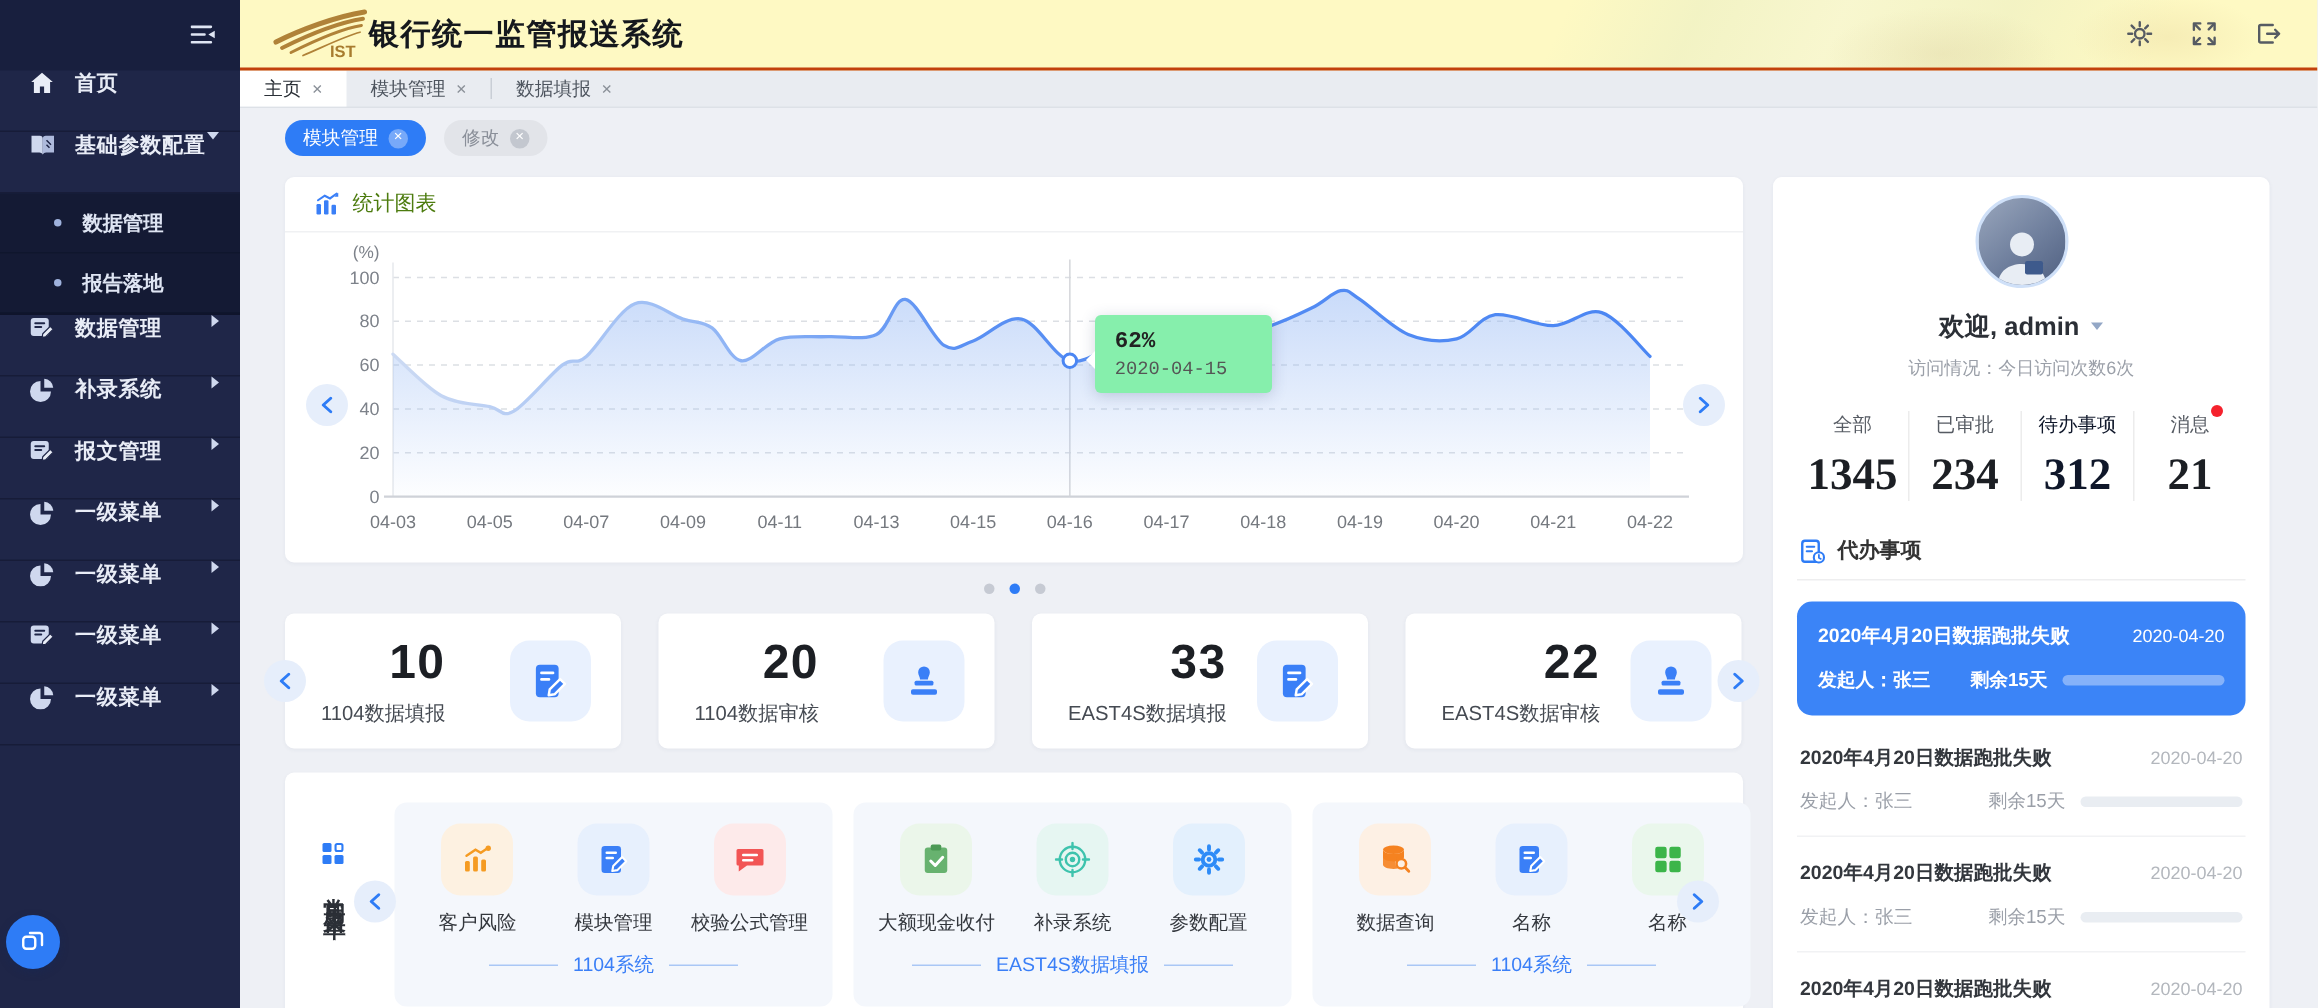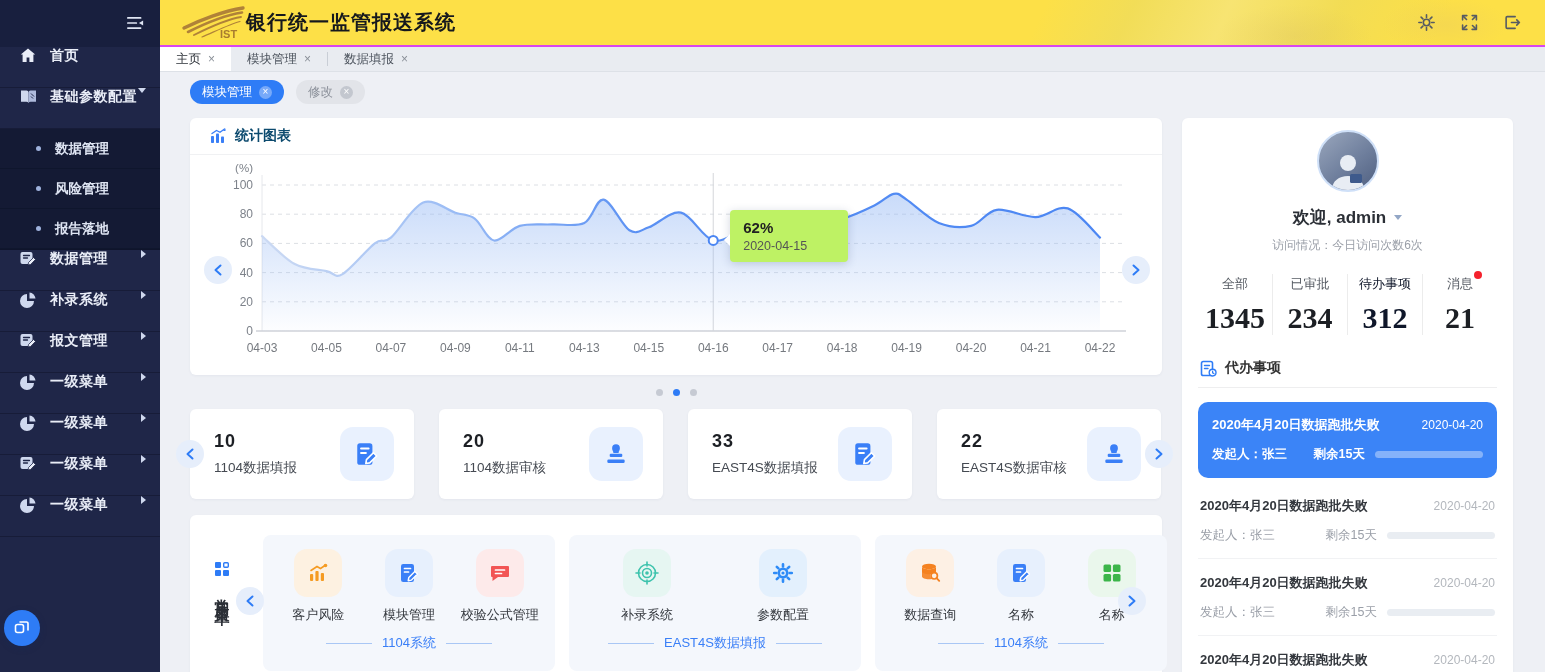--- a/index.html
+++ b/index.html
@@ -19,21 +19,21 @@
   .submenu { background:#141a34; border-bottom:1px solid rgba(8,12,30,.4); }
   .sub-row { height:40px; display:flex; align-items:center; padding-left:36px; color:#dfe5f3; font-size:13.5px; font-weight:600; cursor:pointer; position:relative; border-bottom:1px solid rgba(8,12,30,.3); }
   .sub-dot { width:5px; height:5px; border-radius:50%; background:#9fb2dd; margin-right:14px; }
   .sub-row.active { background:#2e7cf6; color:#fff; }
   .sub-row.active .sub-dot { background:#fff; }
   .sub-row.active::after { content:''; position:absolute; right:0; top:50%; margin-top:-7px; width:0; height:0; border-top:7px solid transparent; border-bottom:7px solid transparent; border-right:8px solid #eef0f5; }
   .float-btn { position:absolute; left:4px; bottom:26px; width:36px; height:36px; border-radius:50%; background:#2e7cf6; display:flex; align-items:center; justify-content:center; cursor:pointer; box-shadow:0 2px 6px rgba(20,40,90,.4); }
 
   
   .main { flex:1; display:flex; flex-direction:column; min-width:0; }
-  .header { height:47px; background:#fde047; display:flex; align-items:center; padding:0 24px 0 20px; border-bottom:2px solid #d946ef; position:relative; overflow:hidden; }
+  .header { height:47px; background:#fef9c3; display:flex; align-items:center; padding:0 24px 0 20px; border-bottom:2px solid #c2410c; position:relative; overflow:hidden; }
   .header-art { position:absolute; right:0; top:0; height:100%; width:720px; pointer-events:none;
     background:
       radial-gradient(ellipse 90px 40px at 620px 55%, rgba(210,180,120,.18), transparent 70%),
       radial-gradient(ellipse 110px 45px at 470px 80%, rgba(190,160,110,.15), transparent 70%),
       linear-gradient(115deg, transparent 30%, rgba(160,200,205,.12) 42%, rgba(230,240,242,.25) 55%, rgba(150,190,200,.10) 70%, transparent 85%);
   }
   .logo-wrap { display:flex; align-items:center; gap:8px; z-index:1; }
   .app-title { font-size:20px; font-weight:700; color:#15181d; letter-spacing:1px; z-index:1; }
   .header-actions { margin-left:auto; display:flex; align-items:center; gap:26px; z-index:1; }
   .h-icon { width:17px; height:17px; cursor:pointer; display:flex; }
@@ -55,39 +55,39 @@
 
   .cols { display:flex; gap:20px; }
   .left-col { width:972px; flex:0 0 972px; }
   .right-col { width:331px; flex:0 0 331px; }
 
   .card { background:#fff; border-radius:6px; box-shadow:0 1px 3px rgba(30,50,90,.05); }
 
   
   .chart-card { height:257px; position:relative; }
   .card-title-row { display:flex; align-items:center; gap:8px; height:37px; padding:0 20px; border-bottom:1px solid #f0f1f3; }
-  .card-title { font-size:14px; font-weight:700; color:#0c4a6e; }
+  .card-title { font-size:14px; font-weight:400; color:#4d7c0f; }
   .chart-wrap { position:relative; margin:4px 0 0 10px; }
-  .chart-tooltip { position:absolute; background:#bef264; border-radius:4px; box-shadow:0 2px 10px rgba(50,70,110,.22); padding:9px 16px 9px 13px; min-width:118px; z-index:5; }
+  .chart-tooltip { position:absolute; background:#86efac; border-radius:4px; box-shadow:0 2px 10px rgba(50,70,110,.22); padding:9px 16px 9px 13px; min-width:118px; z-index:5;font-family:Liberation Mono, monospace; }
   .chart-tooltip::before { content:''; position:absolute; left:-6px; top:24px; border-top:6px solid transparent; border-bottom:6px solid transparent; border-right:6px solid #fff; }
   .tt-val { font-size:15px; font-weight:700; color:#222; }
   .tt-date { font-size:12.5px; color:#555; margin-top:3px; }
   .c-arrow { position:absolute; width:28px; height:28px; border-radius:50%; background:#e6eefb; display:flex; align-items:center; justify-content:center; cursor:pointer; z-index:6; }
   .chart-card .c-arrow { top:138px; }
   .chart-card .c-arrow.left { left:14px; }
   .chart-card .c-arrow.right { right:12px; }
 
   .dots-row { height:34px; display:flex; align-items:center; justify-content:center; gap:10px; }
   .dot { width:7px; height:7px; border-radius:50%; background:#c6cad3; cursor:pointer; }
   .dot.active { background:#2e7cf6; }
 
   
   .stat-row { display:flex; gap:25px; position:relative; }
   .stat-card { width:224px; height:90px; display:flex; align-items:center; justify-content:space-between; padding:0 20px 0 24px; cursor:pointer; }
-  .stat-num { font-size:18px; font-weight:700; color:#1c1f24; letter-spacing:1px; }
+  .stat-num { font-size:32px; font-weight:700; color:#1c1f24; letter-spacing:1px;text-align:right; }
   .stat-label { font-size:13.5px; color:#454a52; margin-top:7px; }
   .stat-ic { width:54px; height:54px; border-radius:13px; background:#e9f1fe; display:flex; align-items:center; justify-content:center; }
   .stat-row .c-arrow { top:31px; }
   .stat-row .c-arrow.left { left:-14px; }
   .stat-row .c-arrow.right { right:-11px; }
 
   
   .menu-card { margin-top:16px; height:176px; padding:20px 18px 0 22px; display:flex; position:relative; }
   .menu-title-box { width:52px; display:flex; flex-direction:column; align-items:center; padding-top:26px; gap:10px; }
   .menu-title { writing-mode:vertical-rl; text-orientation:upright; font-size:15px; font-weight:700; color:#2b2f36; letter-spacing:4px; }
@@ -175,24 +175,20 @@
           </svg>
       </span>
       <span class="nav-label">基础参数配置</span>
       <span class="caret-down"></span>
     </div>
 
     <div class="submenu">
       <div class="sub-row">
         <span class="sub-dot"></span>
         <span>数据管理</span>
-      </div>
-      <div class="sub-row">
-        <span class="sub-dot"></span>
-        <span>风险管理</span>
       </div>
       <div class="sub-row">
         <span class="sub-dot"></span>
         <span>报告落地</span>
       </div>
     </div>
 
     <div class="nav-row">
       <span class="nav-ic">
         <svg width="16" height="15" viewBox="0 0 16 15">
@@ -566,20 +562,30 @@
                 <div class="mg-label">
                   <span class="mg-line"></span>
                   <span>1104系统</span>
                   <span class="mg-line"></span>
                 </div>
               </div>
 
               <div class="menu-group">
                 <div class="mg-items">
                   <div class="mg-item">
+                    <span class="mi-icon bg-gr">
+                      <svg width="24" height="24" viewBox="0 0 24 24">
+                          <rect x="4.5" y="4" width="15" height="17" rx="2" fill="#67b26f"></rect>
+                          <rect x="8.5" y="2" width="7" height="4" rx="1.2" fill="#4c9a55"></rect>
+                          <path d="M8.5 13l3 3 5-5.5" stroke="#fff" stroke-width="2" fill="none" stroke-linecap="round" stroke-linejoin="round"></path>
+                        </svg>
+                    </span>
+                    <span class="mi-label">大额现金收付</span>
+                  </div>
+                  <div class="mg-item">
                     <span class="mi-icon bg-tl">
                       <svg width="24" height="24" viewBox="0 0 24 24">
                           <g stroke="#3ec3ad" fill="none">
                             <circle cx="12" cy="12" r="8.5" stroke-width="1.6"></circle>
                             <circle cx="12" cy="12" r="4.5" stroke-width="1.6"></circle>
                             <path d="M12 1v4M12 19v4M1 12h4M19 12h4" stroke-width="1.6" stroke-linecap="round"></path>
                           </g>
                           <circle cx="12" cy="12" r="1.8" fill="#3ec3ad"></circle>
                         </svg>
                     </span>

